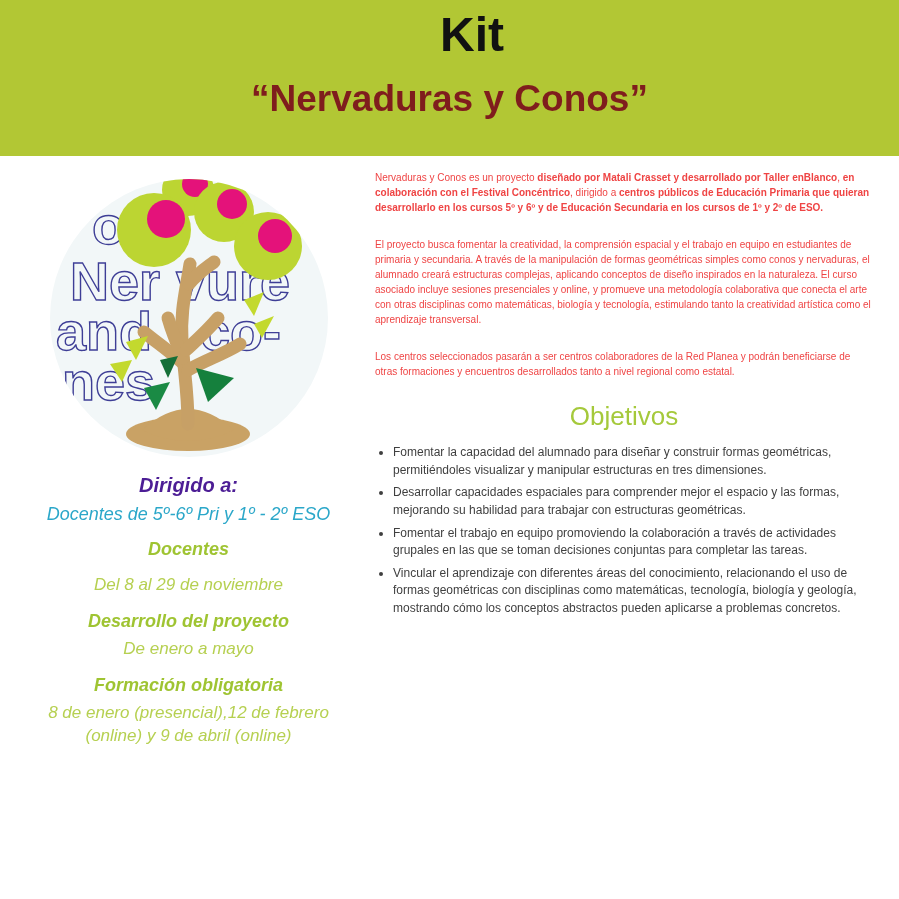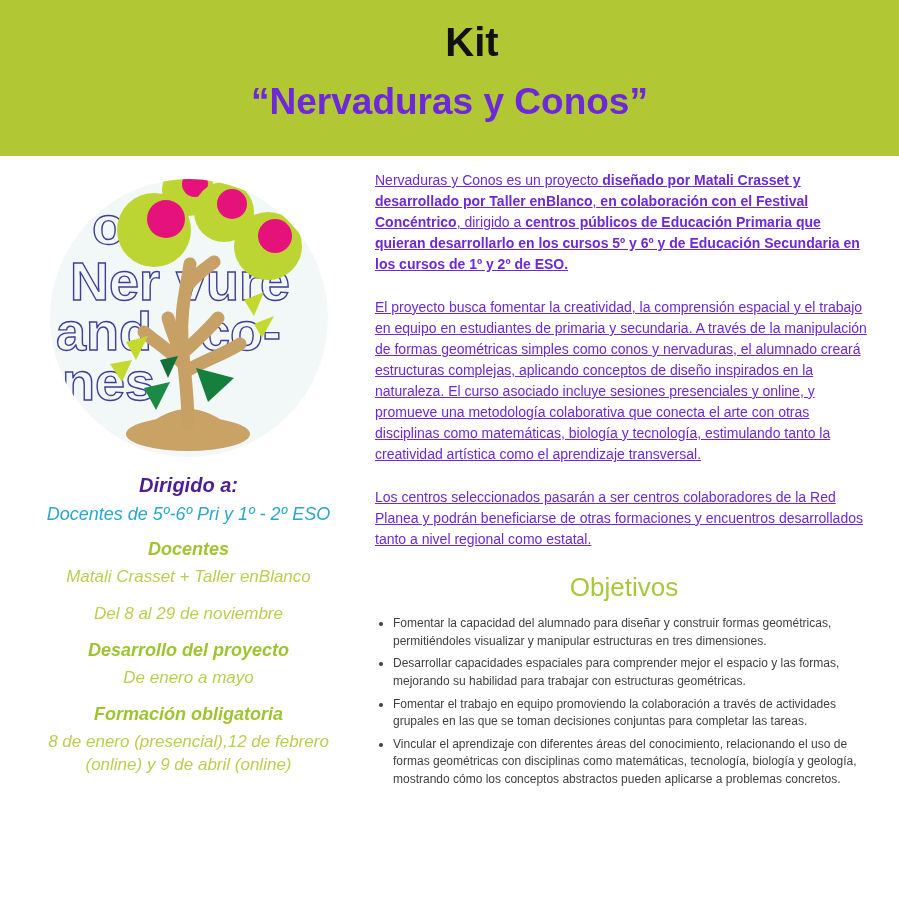--- a/index.html
+++ b/index.html
@@ -1,23 +1,23 @@
 <!DOCTYPE html>
 <html><head>
 <meta charset="utf-8">
 <style>
   * { margin:0; padding:0; box-sizing:border-box; }
   html,body { width:899px; height:899px; background:#ffffff; overflow:hidden;
               font-family:"Liberation Sans", sans-serif; }
 
   
   .band { width:100%; height:156px; background:#b2c734; text-align:center; }
-  .band .kicker { padding-top:20px; font-size:40px; font-weight:bold; color:#111111;
+  .band .kicker { padding-top:7px; font-size:48px; font-weight:bold; color:#111111;
                   letter-spacing:0px;margin-left:45px; }
-  .band .title  { margin-top:16px; font-size:37px; font-weight:bold; color:#6d28d9; }
+  .band .title  { margin-top:16px; font-size:37px; font-weight:bold; color:#7f1d1d; }
 
   
   .content { display:flex; padding:14px 20px 0 16px; }
   .leftcol  { width:345px; flex:none; text-align:center; }
   .rightcol { flex:1; padding-left:14px; padding-right:6px; }
 
   
   .illus { width:282px; height:292px; margin:2px auto 6px auto; display:block; }
 
   
@@ -25,21 +25,21 @@
   .info-value { font-style:italic; }
   .blk-teal .info-label { color:#4c1d95; font-size:20px; margin-top:10px; }
   .blk-teal .info-value { color:#2ba7c9; font-size:18px; margin-top:7px; }
   .blk-green { margin-top:14px; }
   .blk-green .info-label { color:#9fc432; font-size:18px; }
   .blk-green .info-value { color:#b6d051; font-size:17px; margin-top:6px;
                            max-width:300px; margin-left:auto; margin-right:auto;
                            line-height:1.35; }
 
   
-  .para { font-size:14px; line-height:1.5; color:#6d28d9; margin-bottom:22px;text-decoration:underline; }
+  .para { font-size:10px; line-height:1.5; color:#ef4444; margin-bottom:22px; }
   .para .b { font-weight:bold; }
 
   .objectives-title { text-align:center; color:#a5c93b; font-weight:normal;
                       font-size:26px; margin:2px 0 12px 0; }
   ul.objectives { margin-left:2px; padding-left:16px; }
   ul.objectives li { font-size:12px; line-height:1.47; color:#3f3f3f;
                      margin-bottom:5px; }
 </style>
 </head>
 <body>
@@ -102,21 +102,20 @@
       </g>
     </svg>
 
     <div class="blk-teal">
       <div class="info-label">Dirigido a:</div>
       <div class="info-value">Docentes de 5º-6º Pri y 1º - 2º ESO</div>
     </div>
 
     <div class="blk-green">
       <div class="info-label">Docentes</div>
-      <div class="info-value">Matali Crasset + Taller enBlanco</div>
     </div>
 
     <div class="blk-green">
       <div class="info-value">Del 8 al 29 de noviembre</div>
     </div>
 
     <div class="blk-green">
       <div class="info-label">Desarrollo del proyecto</div>
       <div class="info-value">De enero a mayo</div>
     </div>

